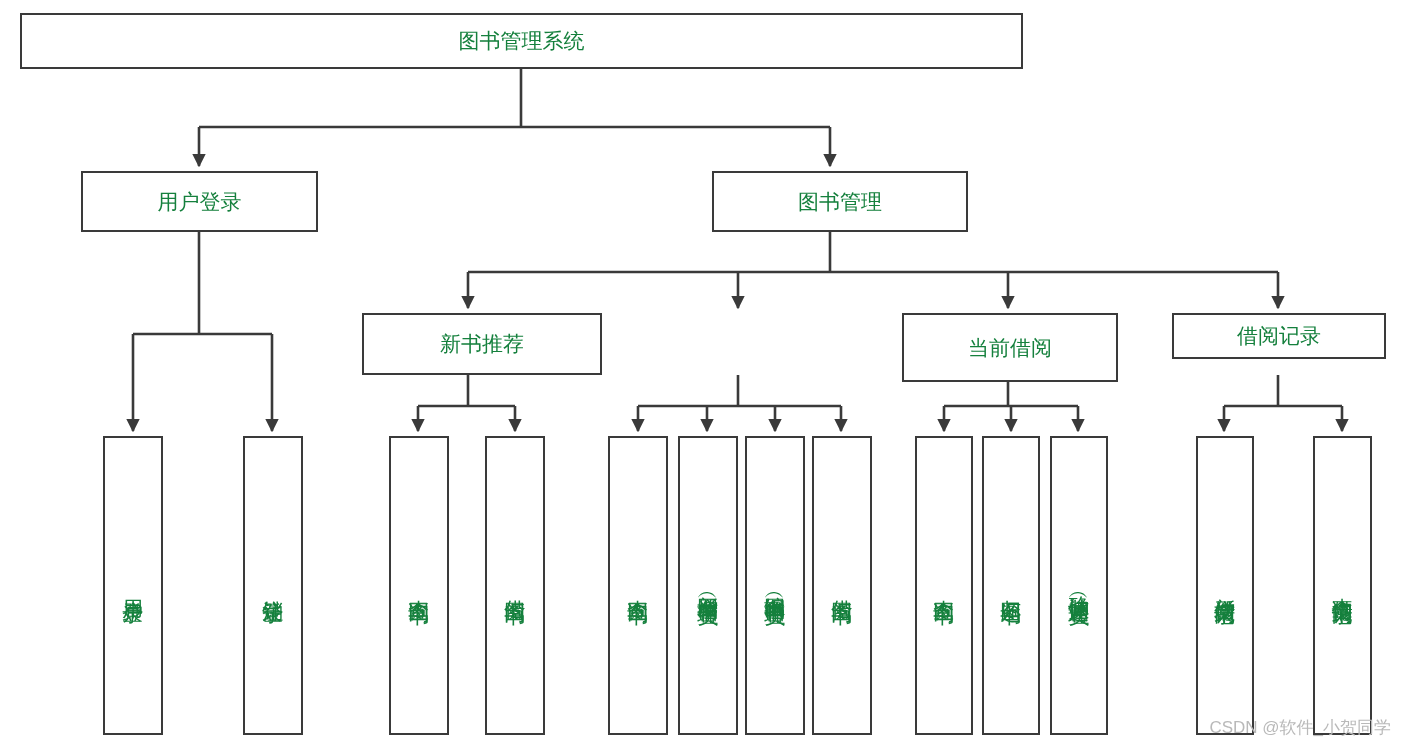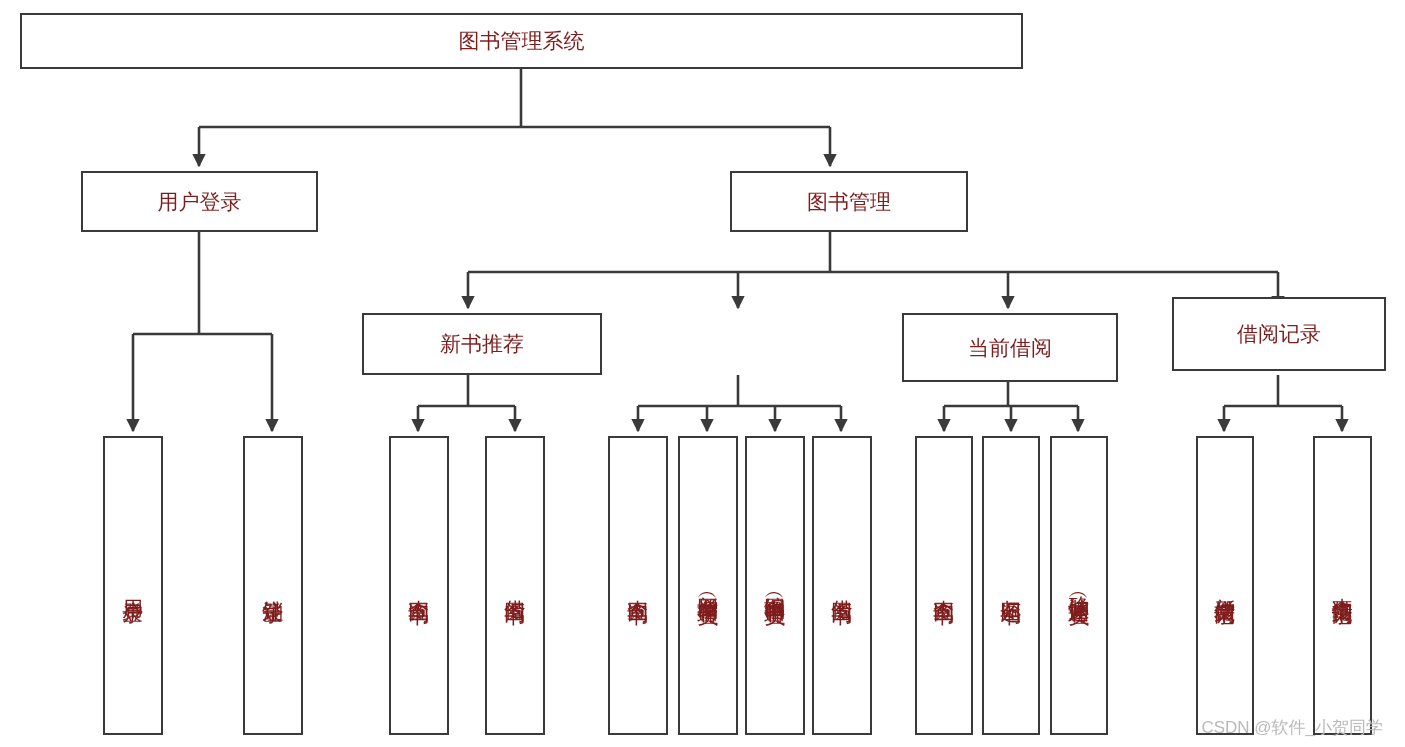--- a/index.html
+++ b/index.html
@@ -28,39 +28,39 @@
     position: absolute;
     box-sizing: border-box;
     background: #ffffff;
     border: 2px solid #3a3a3a;
     display: flex;
     align-items: center;
     justify-content: center;
     overflow: hidden;
   }
   .node-label {
-    color: #7f1d1d;
+    color: #15803d;
     line-height: 1.12;
     white-space: nowrap;
     text-align: right;
   }
   .horizontal .node-label {
     writing-mode: horizontal-tb;
     font-size: 21px;
   }
   .vertical .node-label {
     writing-mode: vertical-rl;
     text-orientation: upright;
     font-size: 21px;
     letter-spacing: 1.5px;
     max-height: 292px;
   }
   .watermark {
     position: absolute;
-    right: 22px;
+    right: 14px;
     bottom: 8px;
     font-size: 17px;
     color: #b9b9b9;
     white-space: nowrap;
     pointer-events: none;
   }
 </style>
 </head>
 <body>
 
@@ -118,34 +118,34 @@
   </svg>
 
   <div class="node-box horizontal" style="left:20px; top:13px; width:1003px; height:56px;">
     <span class="node-label">图书管理系统</span>
   </div>
 
   <div class="node-box horizontal" style="left:81px; top:171px; width:237px; height:61px;">
     <span class="node-label">用户登录</span>
   </div>
 
-  <div class="node-box horizontal" style="left:712px; top:171px; width:238px; height:61px;margin-left:18px;">
+  <div class="node-box horizontal" style="left:712px; top:171px; width:256px; height:61px;">
     <span class="node-label">图书管理</span>
   </div>
 
   <div class="node-box horizontal" style="left:362px; top:313px; width:240px; height:62px;">
     <span class="node-label">新书推荐</span>
   </div>
 
 
   <div class="node-box horizontal" style="left:902px; top:313px; width:216px; height:69px;">
     <span class="node-label">当前借阅</span>
   </div>
 
-  <div class="node-box horizontal" style="left:1172px; top:297px; width:214px; height:74px;">
+  <div class="node-box horizontal" style="left:1172px; top:313px; width:214px; height:46px;">
     <span class="node-label">借阅记录</span>
   </div>
 
   <div class="node-box vertical" style="left:103px; top:436px; width:60px; height:299px;">
     <span class="node-label">用户登录</span>
   </div>
 
   <div class="node-box vertical" style="left:243px; top:436px; width:60px; height:299px;">
     <span class="node-label">注销登录</span>
   </div>

